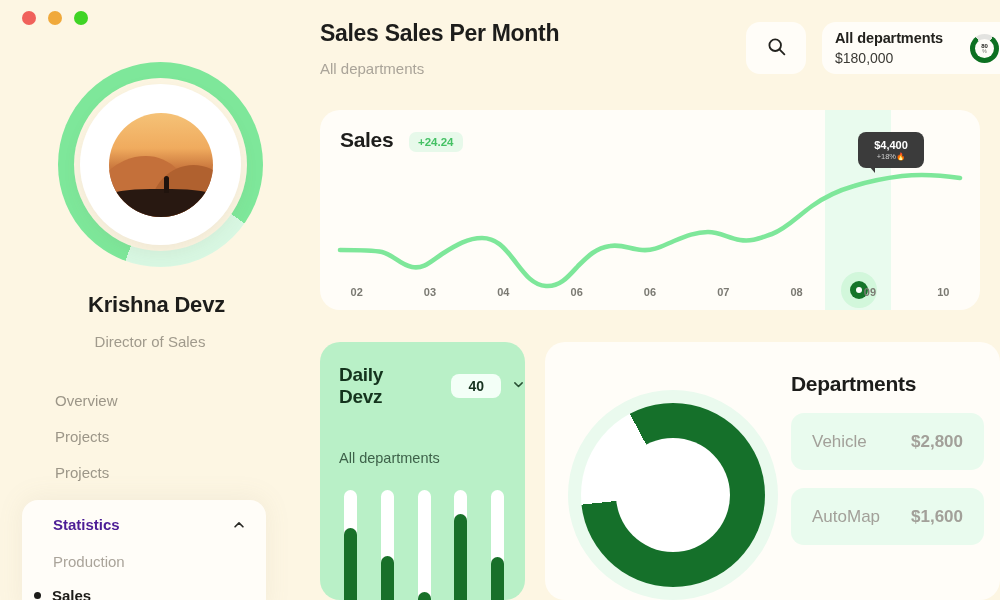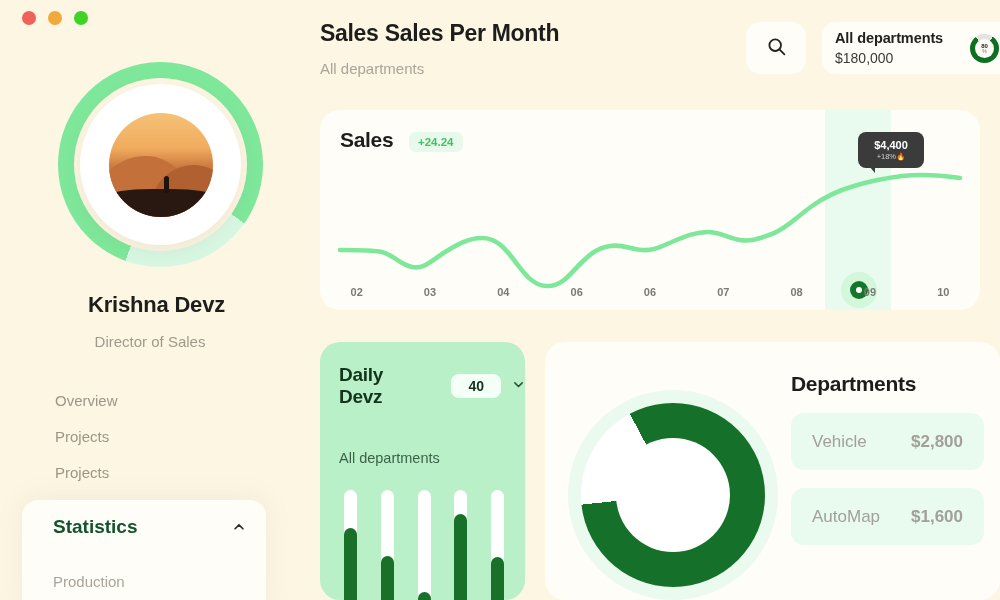--- a/index.html
+++ b/index.html
@@ -159,29 +159,29 @@
     border-radius: 16px;
     box-shadow: 0 -2px 26px rgba(150,140,110,0.10);
     padding: 16px 20px 0 31px;
   }
   .stats-head {
     display: flex;
     align-items: center;
     justify-content: space-between;
   }
   .stats-title {
-    font-size: 19px;
-    font-weight: 700;
-    color: #14532d;
+    font-size: 15px;
+    font-weight: 700;
+    color: #4c1d95;
   }
   .chev-up { width: 14px; height: 14px; display: block; }
   .stats-sub {
     font-size: 15px;
     color: #aaa49a;
-    margin-top: 35px;
+    margin-top: 20px;
   }
   .stats-active {
     display: flex;
     align-items: center;
     gap: 11px;
     margin-top: 17px;
     margin-left: -19px;
   }
   .bullet { width: 7px; height: 7px; border-radius: 50%; background: #1c1b18; }
   .stats-active-label {

